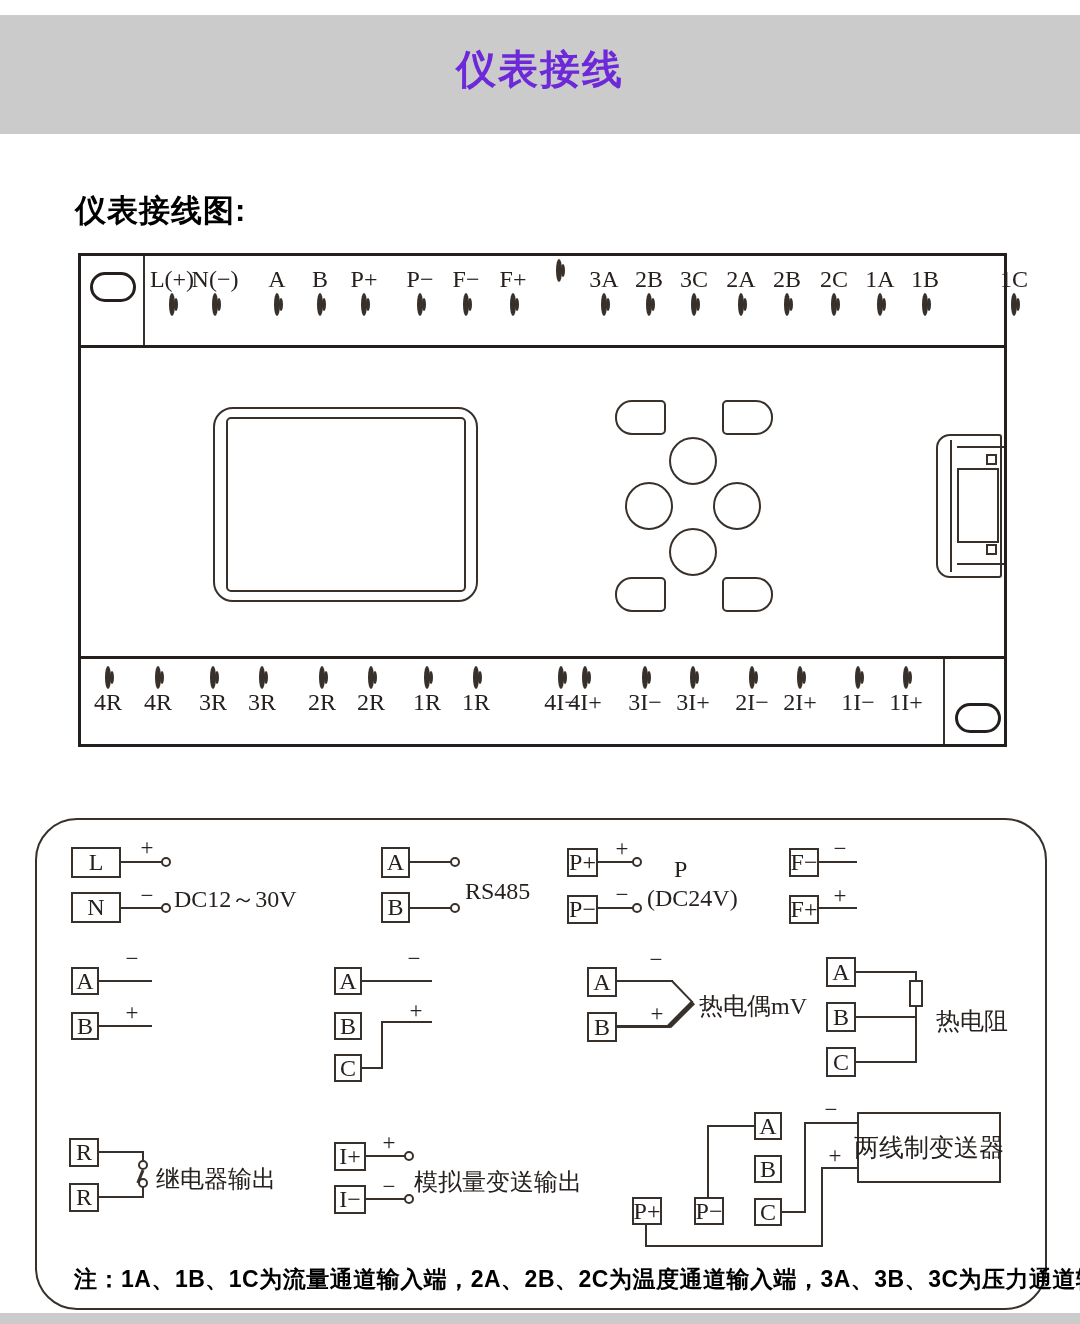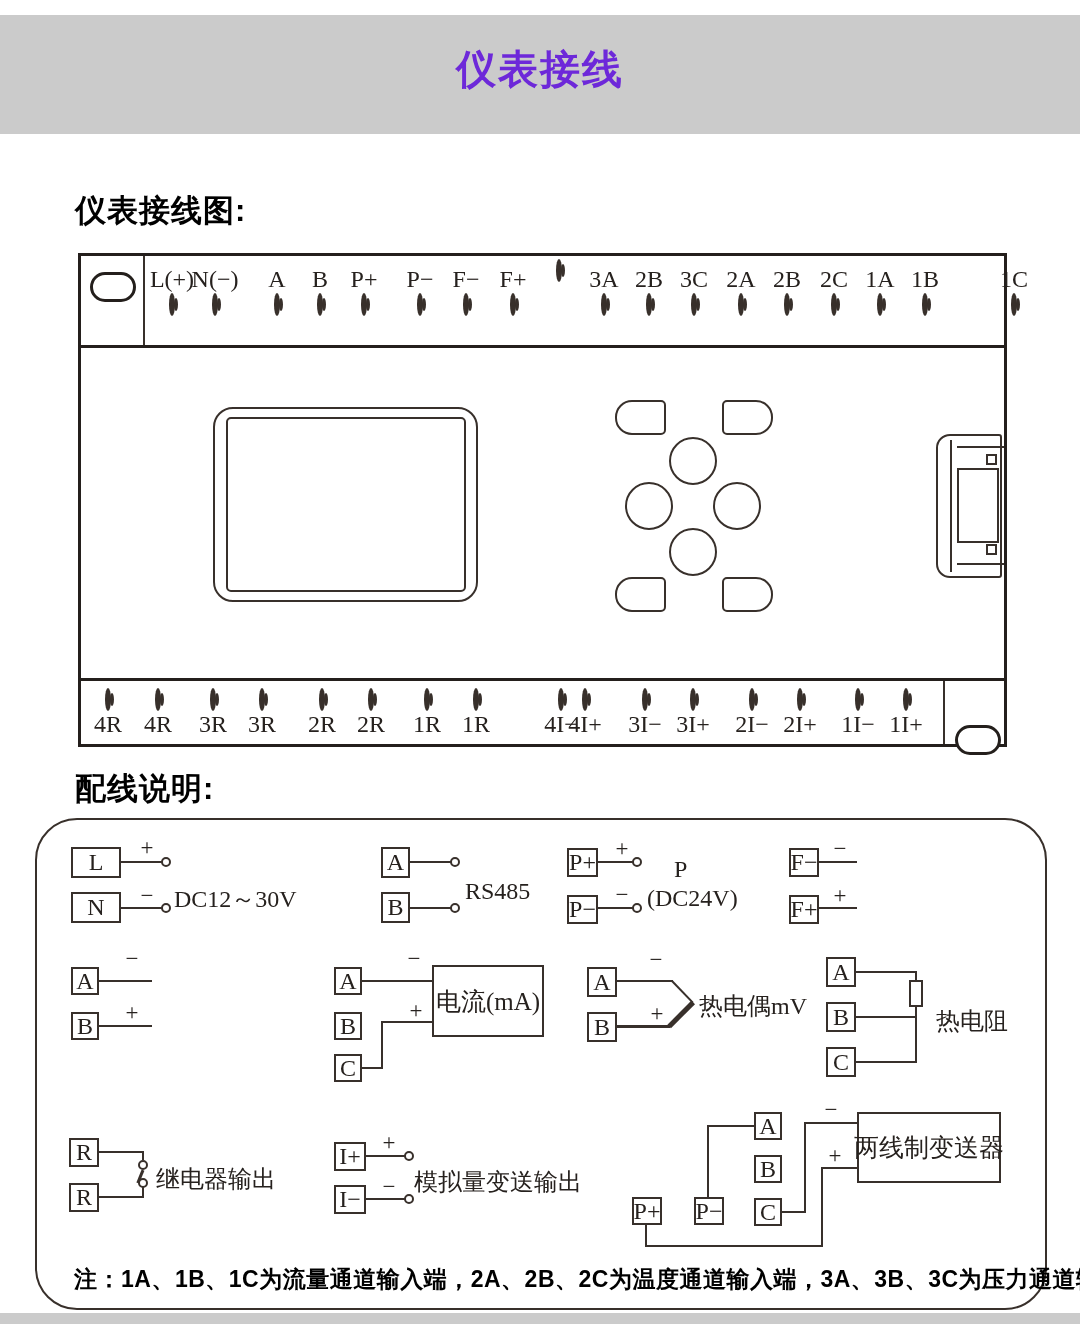--- a/index.html
+++ b/index.html
@@ -22,21 +22,21 @@
   
   .frame{position:absolute;left:78px;top:253px;width:929px;height:494px;border:3px solid var(--dk);background:#fff;}
   .tstrip{position:absolute;left:0;top:0;right:0;height:92px;border-bottom:3px solid var(--dk);}
   .pillbox{position:absolute;left:0;top:0;bottom:0;width:64px;border-right:2px solid var(--lc);}
   .pill{position:absolute;width:46px;height:30px;border:3.5px solid var(--dk);border-radius:15px;background:#fff;}
   .tterm{position:absolute;top:6px;width:60px;text-align:center;}
   .tl{display:block;font:24px "Liberation Serif","DejaVu Serif",serif;line-height:34px;white-space:nowrap;}
   .screw{position:relative;width:44px;height:44px;border:3px solid var(--lc);border-radius:50%;margin:2px auto 0;}
   .screw .sin{position:absolute;left:2px;top:2px;right:2px;bottom:2px;border:2.5px solid var(--lc);border-radius:50%;}
   .screw .sline{position:absolute;left:50%;top:7px;bottom:7px;width:2.5px;margin-left:-1.25px;background:var(--lc);transform:rotate(-45deg);}
-  .bstrip{position:absolute;left:0;bottom:0;right:0;height:66px;border-top:3px solid var(--dk);}
+  .bstrip{position:absolute;left:0;bottom:0;right:0;height:88px;border-top:3px solid var(--dk);}
   .bterm{position:absolute;top:10px;width:60px;text-align:center;}
   .bterm .screw{margin:0 auto;}
   .bl{display:block;font:24px "Liberation Serif","DejaVu Serif",serif;line-height:26px;margin-top:2px;white-space:nowrap;}
   .bdiv{position:absolute;left:862px;top:0;bottom:0;border-left:2px solid var(--lc);}
 
   
   .lcd{position:absolute;left:132px;top:151px;width:265px;height:195px;border:2.5px solid var(--lc);border-radius:20px;}
   .lcd-in{position:absolute;left:145px;top:161px;width:240px;height:175px;border:2px solid var(--lc);border-radius:5px;}
   .btn-corner{position:absolute;width:51px;height:35px;border:2.5px solid var(--lc);background:#fff;}
   .btn-round{position:absolute;width:48px;height:48px;border:2.5px solid var(--lc);border-radius:50%;background:#fff;}
@@ -127,21 +127,20 @@
       <div class="bterm" style="left:582px"><span class="screw"><i class="sin"></i><i class="sline"></i></span><span class="bl">3I+</span></div>
       <div class="bterm" style="left:641px"><span class="screw"><i class="sin"></i><i class="sline"></i></span><span class="bl">2I−</span></div>
       <div class="bterm" style="left:689px"><span class="screw"><i class="sin"></i><i class="sline"></i></span><span class="bl">2I+</span></div>
       <div class="bterm" style="left:747px"><span class="screw"><i class="sin"></i><i class="sline"></i></span><span class="bl">1I−</span></div>
       <div class="bterm" style="left:795px"><span class="screw"><i class="sin"></i><i class="sline"></i></span><span class="bl">1I+</span></div>
       <div class="bdiv"></div>
       <div class="pill" style="left:874px;top:44px"></div>
     </div>
   </div>
 
-  <div class="h2" style="top:768px">配线说明:</div>
 
   <div class="notes-box">
 
     <div class="tb" style="left:34px;top:27px;width:50px;height:31px">L</div>
     <div class="tb" style="left:34px;top:72px;width:50px;height:31px">N</div>
     <div class="wh" style="left:84px;top:41px;width:42px"></div>
     <div class="c8" style="left:124px;top:37px"></div>
     <div class="sign" style="left:110px;top:28px">+</div>
     <div class="wh" style="left:84px;top:87px;width:42px"></div>
     <div class="c8" style="left:124px;top:83px"></div>
@@ -183,21 +182,20 @@
 
     <div class="tb" style="left:297px;top:147px;width:28px;height:28px">A</div>
     <div class="tb" style="left:297px;top:192px;width:28px;height:28px">B</div>
     <div class="tb" style="left:297px;top:234px;width:28px;height:28px">C</div>
     <div class="wh" style="left:325px;top:160px;width:70px"></div>
     <div class="sign" style="left:377px;top:139px">−</div>
     <div class="wh" style="left:325px;top:247px;width:20px"></div>
     <div class="wv" style="left:344px;top:201px;height:48px"></div>
     <div class="wh" style="left:344px;top:201px;width:51px"></div>
     <div class="sign" style="left:379px;top:191px">+</div>
-    <div class="bigbox" style="left:395px;top:145px;width:112px;height:72px">电流(mA)</div>
 
     <div class="tb" style="left:550px;top:147px;width:30px;height:30px">A</div>
     <div class="tb" style="left:550px;top:192px;width:30px;height:30px">B</div>
     <div class="wh" style="left:580px;top:160px;width:56px"></div>
     <div class="diag" style="left:635px;top:160px;width:30px;height:2px;transform:rotate(46deg)"></div>
     <div class="wh" style="left:580px;top:205px;width:53px;height:3px"></div>
     <div class="diag" style="left:632px;top:204px;width:34px;height:4.5px;transform:rotate(-45deg)"></div>
     <div class="sign" style="left:619px;top:140px">−</div>
     <div class="sign" style="left:620px;top:194px">+</div>
     <div class="cap" style="left:662px;top:170px">热电偶mV</div>

